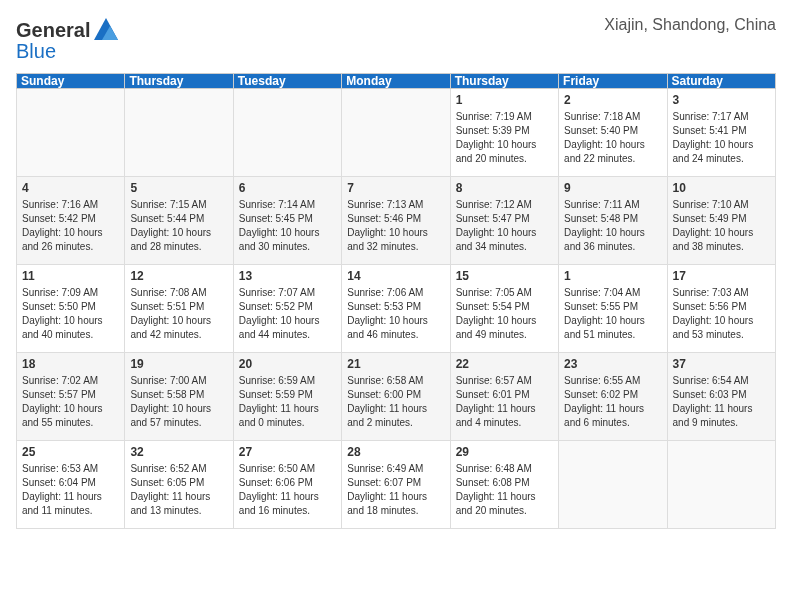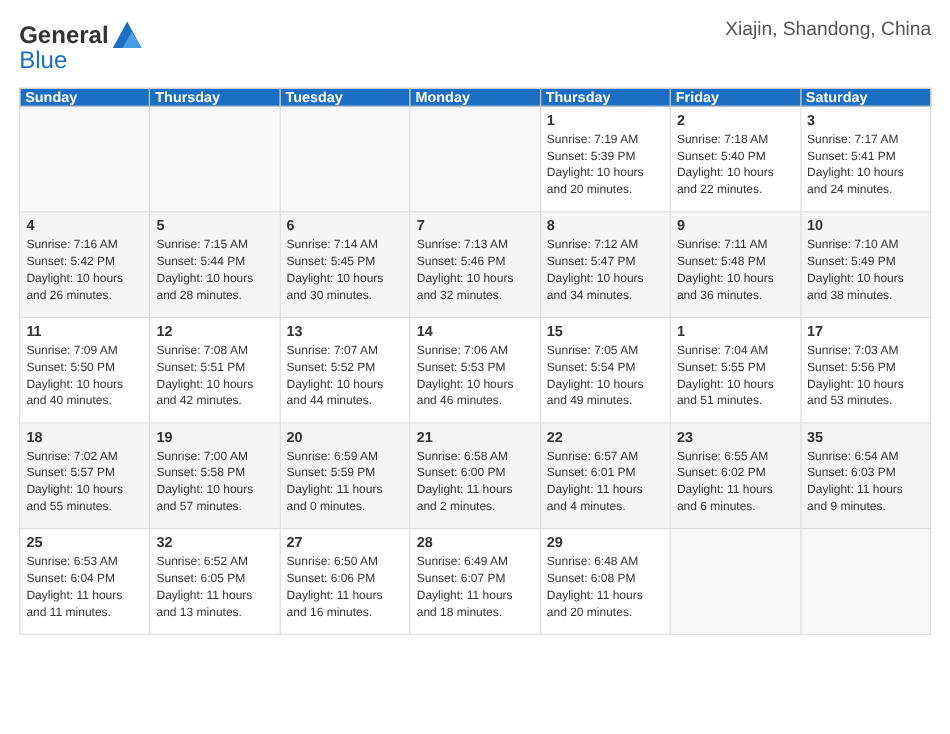--- a/index.html
+++ b/index.html
@@ -223,21 +223,21 @@
         </td>
         <td>
           <span class="day-num">22</span>
           <div class="day-info">Sunrise: 6:57 AM<br>Sunset: 6:01 PM<br>Daylight: 11 hours<br>and 4 minutes.</div>
         </td>
         <td>
           <span class="day-num">23</span>
           <div class="day-info">Sunrise: 6:55 AM<br>Sunset: 6:02 PM<br>Daylight: 11 hours<br>and 6 minutes.</div>
         </td>
         <td>
-          <span class="day-num">35</span>
+          <span class="day-num">37</span>
           <div class="day-info">Sunrise: 6:54 AM<br>Sunset: 6:03 PM<br>Daylight: 11 hours<br>and 9 minutes.</div>
         </td>
       </tr>
       <tr>
         <td>
           <span class="day-num">25</span>
           <div class="day-info">Sunrise: 6:53 AM<br>Sunset: 6:04 PM<br>Daylight: 11 hours<br>and 11 minutes.</div>
         </td>
         <td>
           <span class="day-num">32</span>

